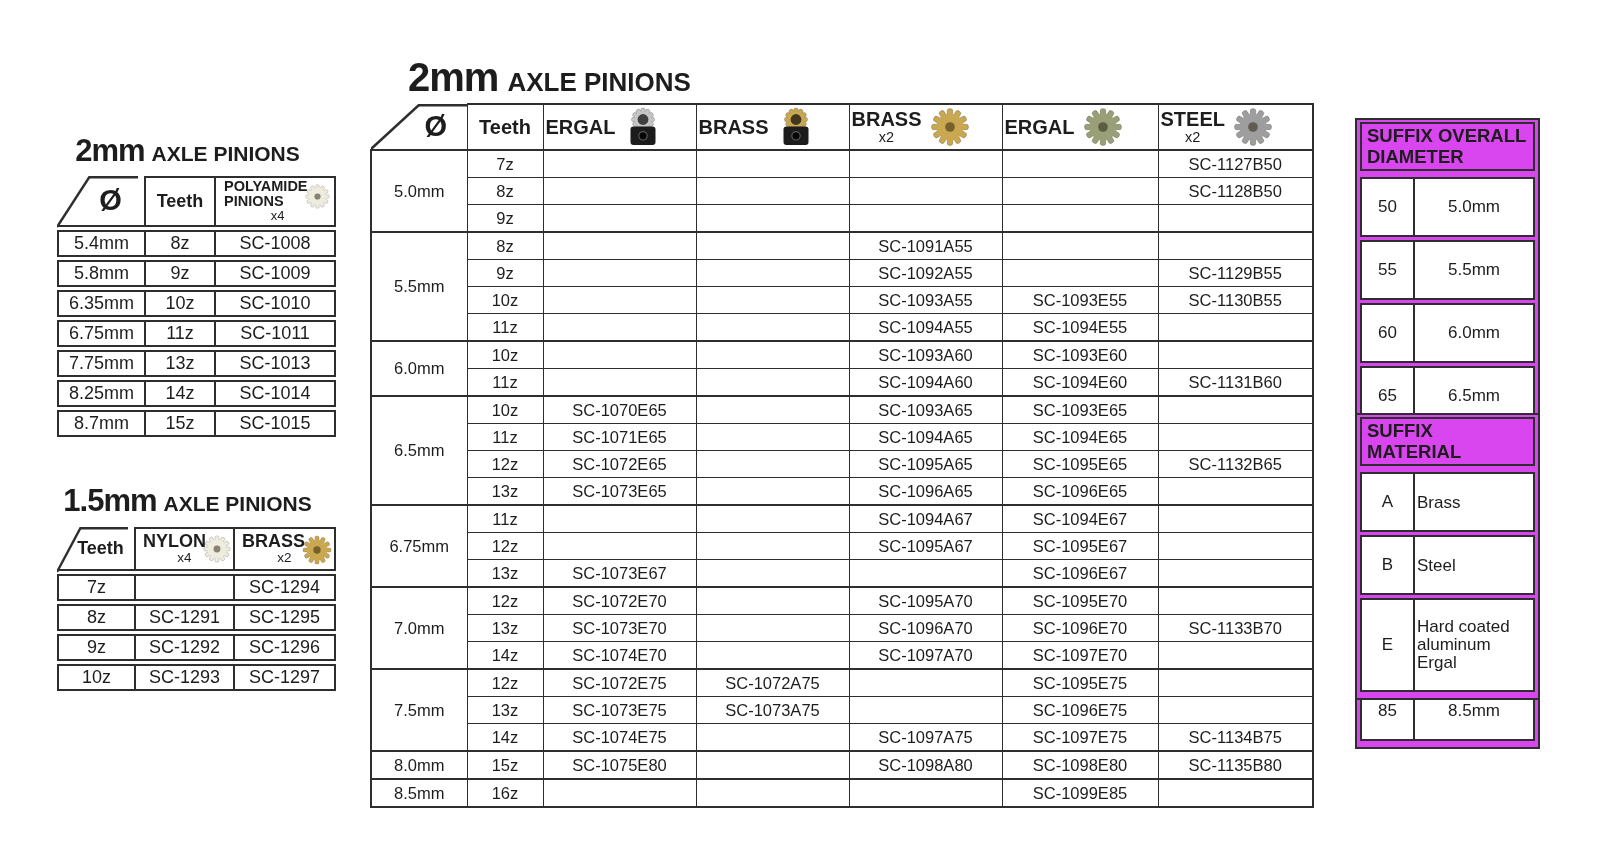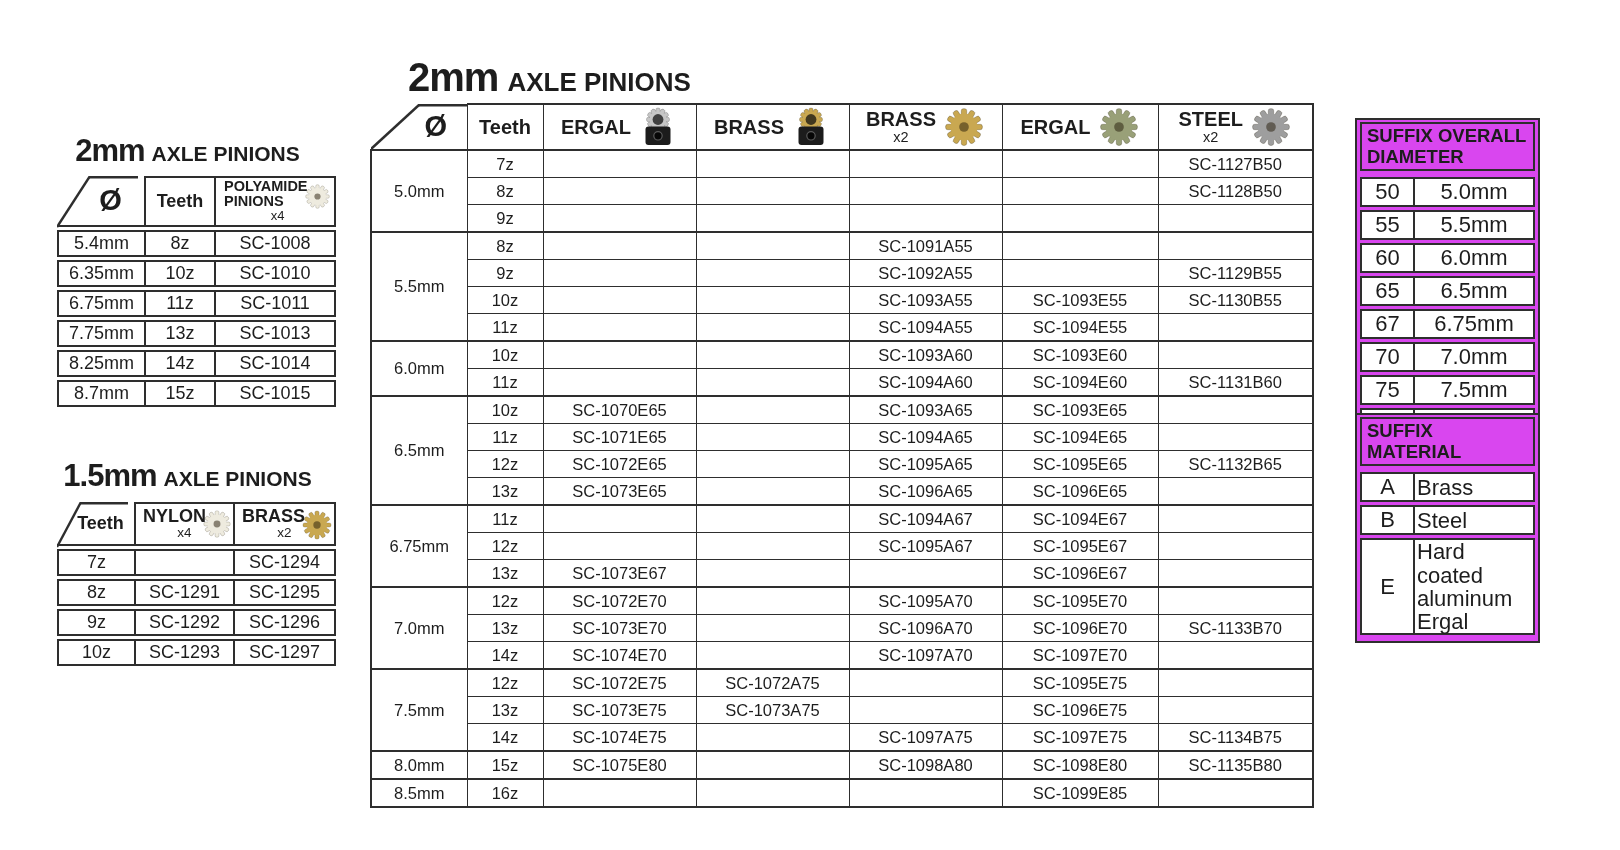--- a/index.html
+++ b/index.html
@@ -48,31 +48,31 @@
   
   table.main{border-collapse:collapse;table-layout:fixed;border:2.5px solid #2e2e2e;}
   table.main th,table.main td{
     border:1.5px solid #2e2e2e;background:#fff;
     text-align:center;vertical-align:middle;padding:0 2px;
   }
   table.main td{font-size:16.5px;height:26px;line-height:1;}
   table.main tr.gstart td{border-top:2.5px solid #2e2e2e;}
   table.main thead th{height:44px;}
   table.main th.corner{border-top:hidden!important;border-left:hidden!important;}
-  .hflex{display:flex;align-items:center;justify-content:center;gap:7px;}
+  .hflex{display:flex;align-items:center;gap:7px;}
   .hlbl{font-size:20px;font-weight:800;letter-spacing:0;}
   .hstack{display:flex;flex-direction:column;align-items:center;line-height:1;}
   .hstack .qty{font-size:14.5px;font-weight:normal;margin-top:1px;}
   .main-corner-pad{padding-left:34px;display:block;}
 
   
   .suffix-box{border:2.5px solid #2e2e2e;padding:2px 3px 3px 3px;background:#d946ef;margin-left:25px;}
   .sfx-title{border:2px solid #2e2e2e;font-weight:800;font-size:18.5px;line-height:1.12;padding:2px 5px;text-align:left;}
   .suffix-box table.gap{width:100%;margin-top:3px;}
-  .suffix-box table.gap td{font-size:22px;height:20px;padding:0 2px;}
+  .suffix-box table.gap td{font-size:17px;height:20px;padding:18px 2px;}
   .suffix-box td.val-left{text-align:left;padding-left:8px;font-size:16.5px;line-height:1.05;}
 
   svg{display:block;}
 </style>
 </head>
 <body>
 
 <svg width="0" height="0" style="position:absolute" aria-hidden="true">
   <defs>
     <symbol id="sym-gear" viewBox="0 0 40 40">
@@ -134,20 +134,25 @@
           </th>
         </tr>
       </thead>
       <tbody>
           <tr>
             <td>5.4mm</td>
             <td>8z</td>
             <td>SC-1008</td>
           </tr>
           <tr>
+            <td>5.8mm</td>
+            <td>9z</td>
+            <td>SC-1009</td>
+          </tr>
+          <tr>
             <td>6.35mm</td>
             <td>10z</td>
             <td>SC-1010</td>
           </tr>
           <tr>
             <td>6.75mm</td>
             <td>11z</td>
             <td>SC-1011</td>
           </tr>
           <tr>
@@ -162,21 +167,21 @@
           </tr>
           <tr>
             <td>8.7mm</td>
             <td>15z</td>
             <td>SC-1015</td>
           </tr>
         </tbody>
     </table>
   </section>
 
-  <section class="block" style="left:57px;top:458px;width:261px;">
+  <section class="block" style="left:57px;top:483px;width:261px;">
     <div class="tbl-title sm center">
       <span class="big">1.5mm</span>
       <span class="rest">AXLE PINIONS</span>
     </div>
     <table class="gap" style="width:261px;margin-top:5px;">
       <thead>
         <tr>
           <th class="corner teeth-corner" style="width:71px;height:40px;">
             <svg class="cnr" width="71" height="46">
               <line x1="0" y1="45" x2="24" y2="0" stroke="#2e2e2e" stroke-width="2.4"></line>

